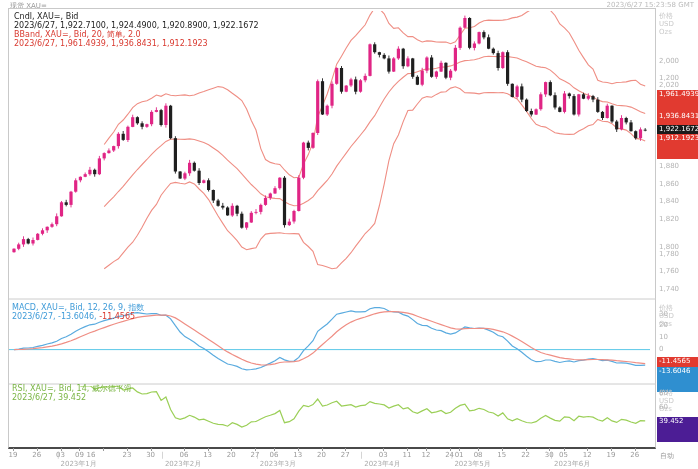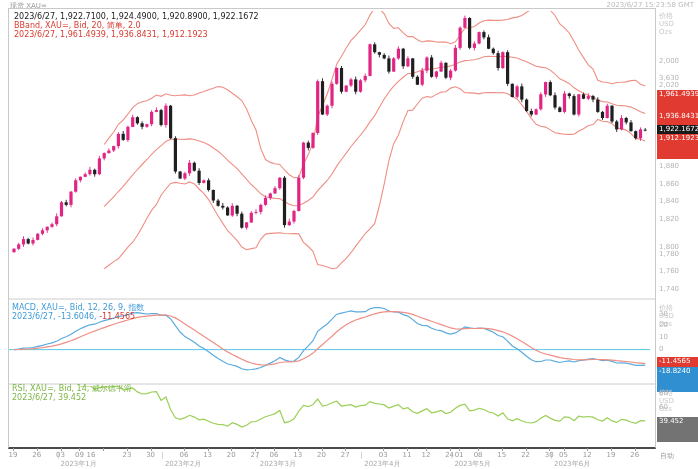--- a/index.html
+++ b/index.html
@@ -323,20 +323,21 @@
           <path d="M5.0,340.6 L9.7,340.1 L14.5,339.2 L19.2,339.0 L24.0,338.5 L28.7,337.4 L33.5,336.3 L38.2,335.0 L43.0,333.9 L47.7,332.2 L52.5,329.5 L57.2,327.8 L62.0,325.2 L66.7,322.2 L71.4,319.7 L76.2,317.6 L80.9,315.8 L85.7,315.2 L90.4,313.3 L95.2,311.6 L99.9,310.3 L104.7,309.1 L109.4,307.3 L114.2,306.9 L118.9,305.6 L123.7,304.0 L128.4,303.7 L133.1,304.3 L137.9,305.0 L142.6,304.6 L147.4,304.5 L152.1,306.4 L156.9,306.2 L161.6,309.9 L166.4,316.7 L171.1,323.0 L175.9,327.6 L180.6,330.2 L185.3,333.2 L190.1,336.9 L194.8,339.6 L199.6,342.8 L204.3,346.3 L209.1,349.6 L213.8,352.2 L218.6,355.0 L223.3,356.0 L228.1,357.4 L232.8,359.8 L237.6,360.9 L242.3,360.5 L247.0,359.9 L251.8,358.5 L256.5,356.4 L261.3,354.1 L266.0,351.7 L270.8,348.5 L275.5,350.9 L280.3,352.3 L285.0,352.1 L289.8,348.4 L294.5,341.7 L299.3,336.9 L304.0,331.7 L308.7,322.3 L313.5,318.6 L318.2,315.0 L323.0,310.2 L327.7,305.2 L332.5,304.1 L337.2,303.0 L342.0,301.9 L346.7,302.8 L351.5,302.8 L356.2,302.7 L361.0,299.7 L365.7,298.7 L370.4,298.7 L375.2,299.5 L379.9,302.0 L384.7,303.0 L389.4,303.2 L394.2,305.6 L398.9,307.1 L403.7,310.6 L408.4,314.5 L413.2,316.3 L417.9,316.7 L422.6,319.3 L427.4,321.0 L432.1,321.6 L436.9,323.9 L441.6,325.2 L446.4,323.9 L451.1,321.0 L455.9,317.9 L460.6,318.9 L465.4,319.5 L470.1,319.0 L474.9,319.4 L479.6,321.1 L484.3,323.2 L489.1,326.5 L493.8,327.7 L498.6,332.1 L503.3,337.0 L508.1,339.7 L512.8,343.3 L517.6,347.3 L522.3,350.7 L527.1,352.7 L531.8,352.5 L536.6,351.0 L541.3,351.0 L546.0,352.3 L550.8,353.5 L555.5,352.5 L560.3,351.8 L565.0,353.0 L569.8,351.7 L574.5,351.1 L579.3,350.2 L584.0,349.7 L588.8,350.5 L593.5,351.7 L598.3,351.2 L603.0,352.4 L607.7,354.0 L612.5,353.9 L617.2,354.1 L622.0,355.1 L626.7,356.4 L631.5,356.3 L636.2,356.2" fill="none" stroke="#5aabdf" stroke-width="1.2"></path>
           <path d="M5.0,340.6 L9.7,340.5 L14.5,340.3 L19.2,340.0 L24.0,339.7 L28.7,339.2 L33.5,338.6 L38.2,337.9 L43.0,337.1 L47.7,336.1 L52.5,334.8 L57.2,333.4 L62.0,331.8 L66.7,329.9 L71.4,327.8 L76.2,325.8 L80.9,323.8 L85.7,322.1 L90.4,320.3 L95.2,318.6 L99.9,316.9 L104.7,315.3 L109.4,313.7 L114.2,312.4 L118.9,311.0 L123.7,309.6 L128.4,308.4 L133.1,307.6 L137.9,307.1 L142.6,306.6 L147.4,306.2 L152.1,306.2 L156.9,306.2 L161.6,307.0 L166.4,308.9 L171.1,311.7 L175.9,314.9 L180.6,317.9 L185.3,321.0 L190.1,324.2 L194.8,327.3 L199.6,330.4 L204.3,333.6 L209.1,336.8 L213.8,339.9 L218.6,342.9 L223.3,345.5 L228.1,347.9 L232.8,350.3 L237.6,352.4 L242.3,354.0 L247.0,355.2 L251.8,355.9 L256.5,356.0 L261.3,355.6 L266.0,354.8 L270.8,353.5 L275.5,353.0 L280.3,352.9 L285.0,352.7 L289.8,351.9 L294.5,349.8 L299.3,347.2 L304.0,344.1 L308.7,339.8 L313.5,335.5 L318.2,331.4 L323.0,327.2 L327.7,322.8 L332.5,319.0 L337.2,315.8 L342.0,313.1 L346.7,311.0 L351.5,309.4 L356.2,308.0 L361.0,306.4 L365.7,304.8 L370.4,303.6 L375.2,302.8 L379.9,302.6 L384.7,302.7 L389.4,302.8 L394.2,303.4 L398.9,304.1 L403.7,305.4 L408.4,307.2 L413.2,309.0 L417.9,310.6 L422.6,312.3 L427.4,314.0 L432.1,315.6 L436.9,317.2 L441.6,318.8 L446.4,319.8 L451.1,320.1 L455.9,319.6 L460.6,319.5 L465.4,319.5 L470.1,319.4 L474.9,319.4 L479.6,319.7 L484.3,320.4 L489.1,321.6 L493.8,322.8 L498.6,324.7 L503.3,327.1 L508.1,329.7 L512.8,332.4 L517.6,335.4 L522.3,338.4 L527.1,341.3 L531.8,343.5 L536.6,345.0 L541.3,346.2 L546.0,347.4 L550.8,348.6 L555.5,349.4 L560.3,349.9 L565.0,350.5 L569.8,350.8 L574.5,350.8 L579.3,350.7 L584.0,350.5 L588.8,350.5 L593.5,350.7 L598.3,350.8 L603.0,351.1 L607.7,351.7 L612.5,352.1 L617.2,352.5 L622.0,353.0 L626.7,353.7 L631.5,354.2 L636.2,354.6" fill="none" stroke="#ef8e84" stroke-width="1.2"></path>
         </g>
         <g clip-path="url(#cpr)">
           <path d="M71.4,377.1 L76.2,376.9 L80.9,376.6 L85.7,380.2 L90.4,378.6 L95.2,378.2 L99.9,378.0 L104.7,377.7 L109.4,376.8 L114.2,381.2 L118.9,379.9 L123.7,379.0 L128.4,382.9 L133.1,385.0 L137.9,384.6 L142.6,383.0 L147.4,382.7 L152.1,391.4 L156.9,388.0 L161.6,400.5 L166.4,408.8 L171.1,410.3 L175.9,408.9 L180.6,406.3 L185.3,408.1 L190.1,410.8 L194.8,410.1 L199.6,412.2 L204.3,414.3 L209.1,415.3 L213.8,415.6 L218.6,417.2 L223.3,413.7 L228.1,415.4 L232.8,418.1 L237.6,416.2 L242.3,412.8 L247.0,412.5 L251.8,410.0 L256.5,407.7 L261.3,406.3 L266.0,404.6 L270.8,401.5 L275.5,413.7 L280.3,412.7 L285.0,409.7 L289.8,402.1 L294.5,396.4 L299.3,397.7 L304.0,395.6 L308.7,390.0 L313.5,397.0 L318.2,396.0 L323.0,393.8 L327.7,392.3 L332.5,397.0 L337.2,396.3 L342.0,395.6 L346.7,398.1 L351.5,396.7 L356.2,396.2 L361.0,392.6 L365.7,394.4 L370.4,395.0 L375.2,395.9 L379.9,399.0 L384.7,397.1 L389.4,395.7 L394.2,399.9 L398.9,398.7 L403.7,402.8 L408.4,404.4 L413.2,401.9 L417.9,399.7 L422.6,403.8 L427.4,402.9 L432.1,401.4 L436.9,404.6 L441.6,403.3 L446.4,399.3 L451.1,396.4 L455.9,395.1 L460.6,401.8 L465.4,401.1 L470.1,399.3 L474.9,400.5 L479.6,403.0 L484.3,404.0 L489.1,407.1 L493.8,403.9 L498.6,409.8 L503.3,411.8 L508.1,409.6 L512.8,411.8 L517.6,413.5 L522.3,414.0 L527.1,412.7 L531.8,409.2 L536.6,406.5 L541.3,409.1 L546.0,411.3 L550.8,412.1 L555.5,407.8 L560.3,408.3 L565.0,411.8 L569.8,407.2 L574.5,408.1 L579.3,407.5 L584.0,408.2 L588.8,410.8 L593.5,412.0 L598.3,408.7 L603.0,411.9 L607.7,413.4 L612.5,410.3 L617.2,411.2 L622.0,413.0 L626.7,414.3 L631.5,411.7 L636.2,411.8" fill="none" stroke="#9bcf57" stroke-width="1.2"></path>
         </g>
       </svg>
   </div>
 
   <div class="legend" style="left:14px;top:12px;">
+    <div style="color:#222222;">Cndl, XAU=, Bid</div>
     <div style="color:#222222;">2023/6/27, 1,922.7100, 1,924.4900, 1,920.8900, 1,922.1672</div>
     <div style="color:#d93a30;">BBand, XAU=, Bid, 20, 简单, 2.0</div>
     <div style="color:#d93a30;">2023/6/27, 1,961.4939, 1,936.8431, 1,912.1923</div>
   </div>
 
   <div class="legend" style="left:12px;top:303px;">
     <div style="color:#3f9bd8;">MACD, XAU=, Bid, 12, 26, 9, 指数</div>
     <div>
       <span style="color:#3f9bd8;">2023/6/27, -13.6046,</span><span style="color:#d93a30;"> -11.4565</span>
     </div>
@@ -348,21 +349,21 @@
   </div>
 
   <div id="price-axis">
       <div class="axis-caption" style="top: 4px;">
         <div>价格</div>
         <div>USD</div>
         <div>Ozs</div>
       </div>
       <div class="axis-tick" style="top: 31.3374px; margin-top: 42px;">2,020</div>
       <div class="axis-tick" style="top: 48.8834px;">2,000</div>
-      <div class="axis-tick" style="top: 66.4294px;">3,630</div>
+      <div class="axis-tick" style="top: 66.4294px;">1,200</div>
       <div class="axis-tick" style="top: 83.9755px;">1,960</div>
       <div class="axis-tick" style="top: 101.521px;">1,940</div>
       <div class="axis-tick" style="top: 119.067px;">1,920</div>
       <div class="axis-tick" style="top: 136.613px;">1,900</div>
       <div class="axis-tick" style="top: 154.16px;">1,880</div>
       <div class="axis-tick" style="top: 171.706px;">1,860</div>
       <div class="axis-tick" style="top: 189.252px;">1,840</div>
       <div class="axis-tick" style="top: 206.798px;">1,820</div>
       <div class="axis-tick" style="top: 235px;">1,800</div>
       <div class="axis-tick" style="top: 241.89px;">1,780</div>
@@ -377,31 +378,31 @@
         <div>USD</div>
         <div>Ozs</div>
       </div>
       <div class="axis-tick" style="top: 301.886px;">30</div>
       <div class="axis-tick" style="top: 313.457px;">20</div>
       <div class="axis-tick" style="top: 325.029px;">10</div>
       <div class="axis-tick" style="top: 336.6px;">0</div>
       <div class="axis-tick" style="top: 348.171px;">-10</div>
       <div class="axis-tick" style="top: 359.743px;">-20</div>
       <div class="axis-box" style="top: 349.4px; background: rgb(225, 58, 48);">-11.4565</div>
-      <div class="axis-box" style="top: 358.9px; background: rgb(47, 143, 208);">-18.8240</div>
+      <div class="axis-box" style="top: 358.9px; background: rgb(47, 143, 208);">-13.6046</div>
       <div class="axis-caption" style="top: 381px;">
         <div>价格</div>
         <div>USD</div>
         <div>Ozs</div>
       </div>
       <div class="axis-tick" style="top: 381.286px;">80</div>
       <div class="axis-tick" style="top: 395.095px;">60</div>
       <div class="axis-tick" style="top: 408.905px;">40</div>
       <div class="axis-tick" style="top: 422.714px;">20</div>
-      <div class="axis-box" style="top: 408.8px; background: #737373;">39.452</div>
+      <div class="axis-box" style="top: 408.8px; background: #4c1d95;">39.452</div>
     </div>
 
   <div id="time-axis">
       <div class="day-tickmark" style="left: 5px;"></div>
       <div class="day-label" style="left: 5px;">19</div>
       <div class="day-tickmark" style="left: 28.7px;"></div>
       <div class="day-label" style="left: 28.7px;">26</div>
       <div class="day-tickmark" style="left: 52.5px;"></div>
       <div class="day-label" style="left: 52.5px;">03</div>
       <div class="day-tickmark" style="left: 71.4px;"></div>

